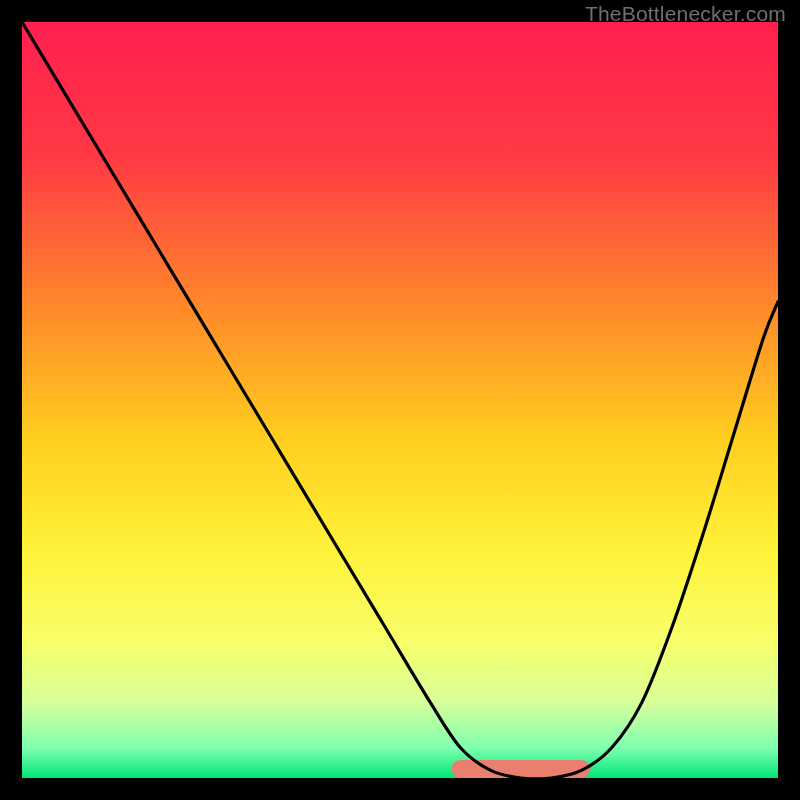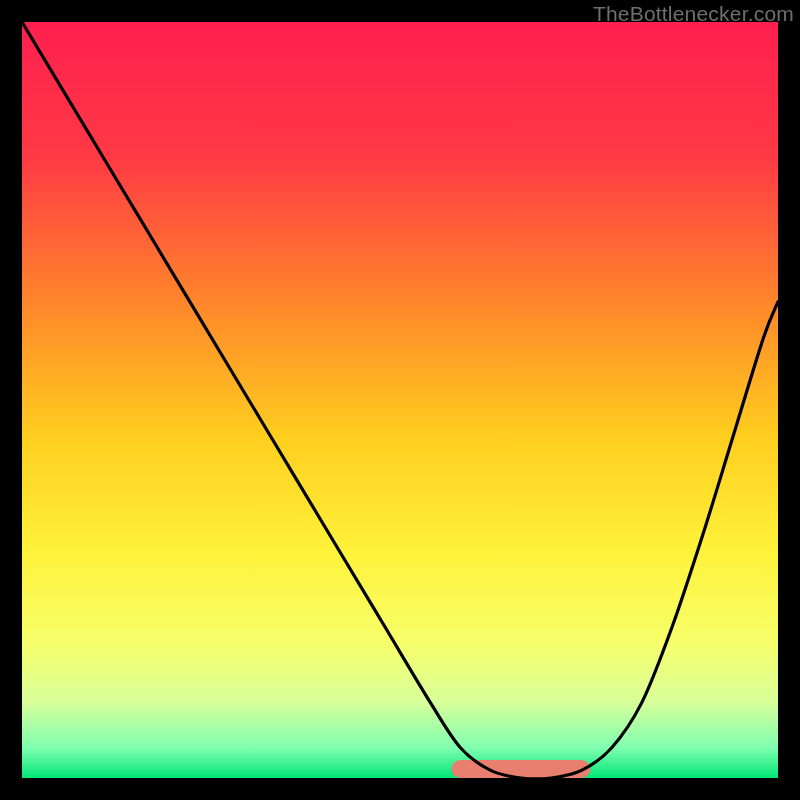--- a/index.html
+++ b/index.html
@@ -21,21 +21,21 @@
   .plot {
     position: absolute;
     left: 0;
     top: 0;
     width: 756px;
     height: 756px;
   }
   .watermark {
     position: absolute;
     top: 2px;
-    right: 6px;
+    right: 14px;
     font-family: Arial, Helvetica, sans-serif;
     font-size: 21px;
     color: #6f6f6f;
     letter-spacing: 0.2px;
   }
   .curve {
     fill: none;
     stroke: #000;
     stroke-width: 3.2;
     stroke-linecap: round;

